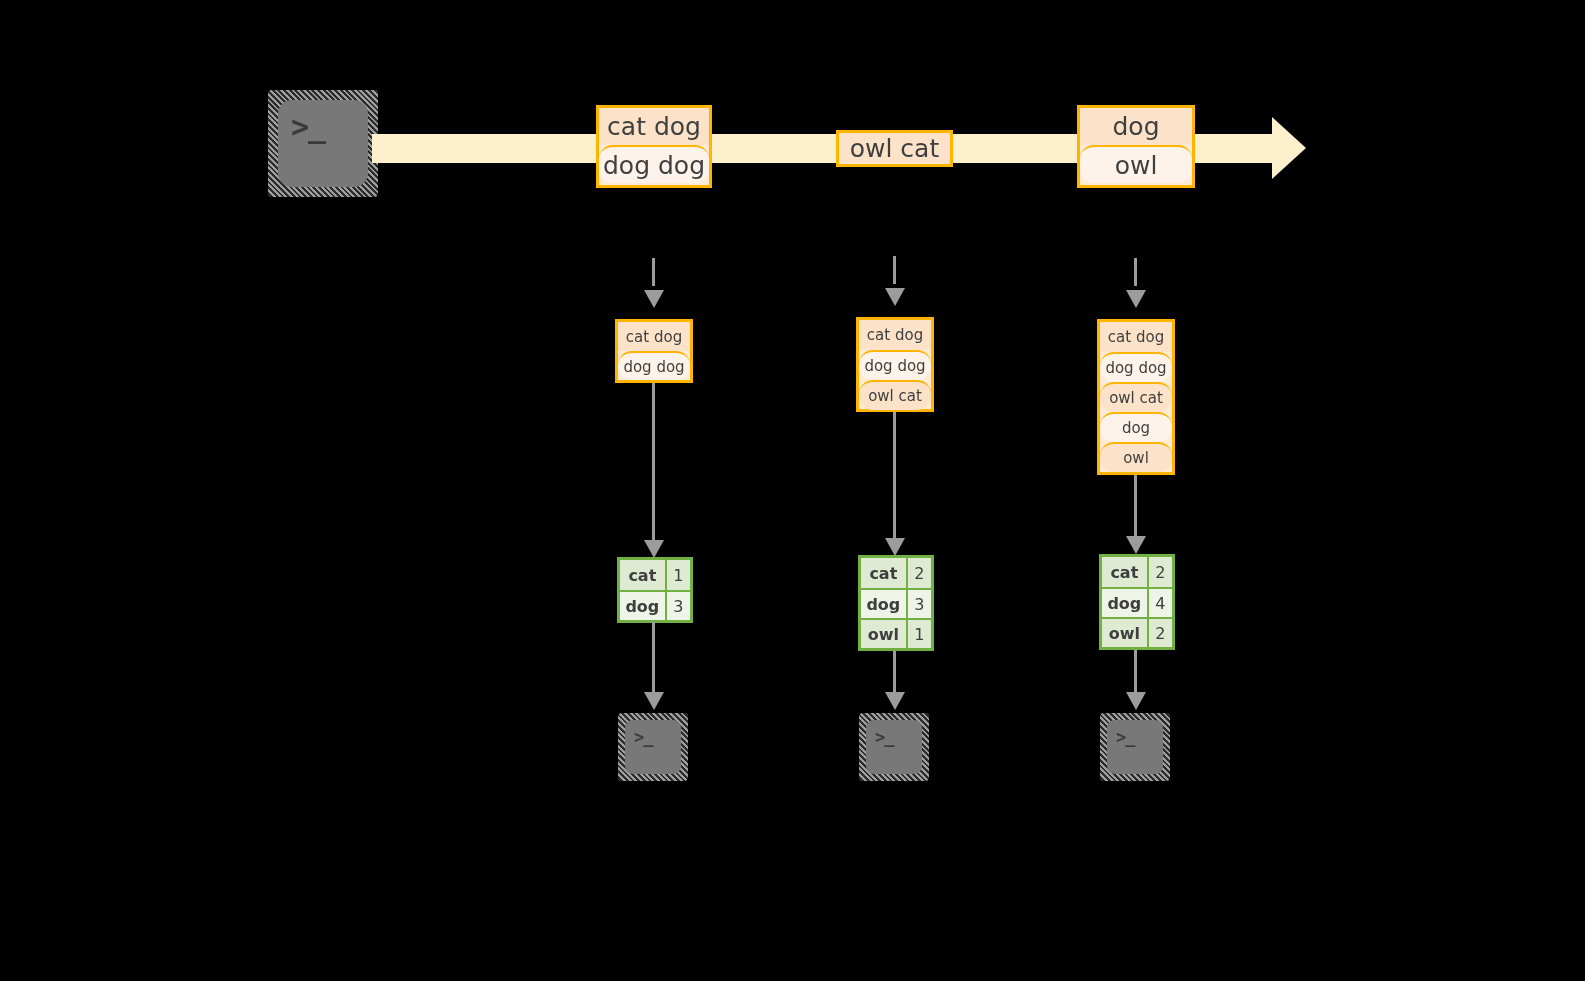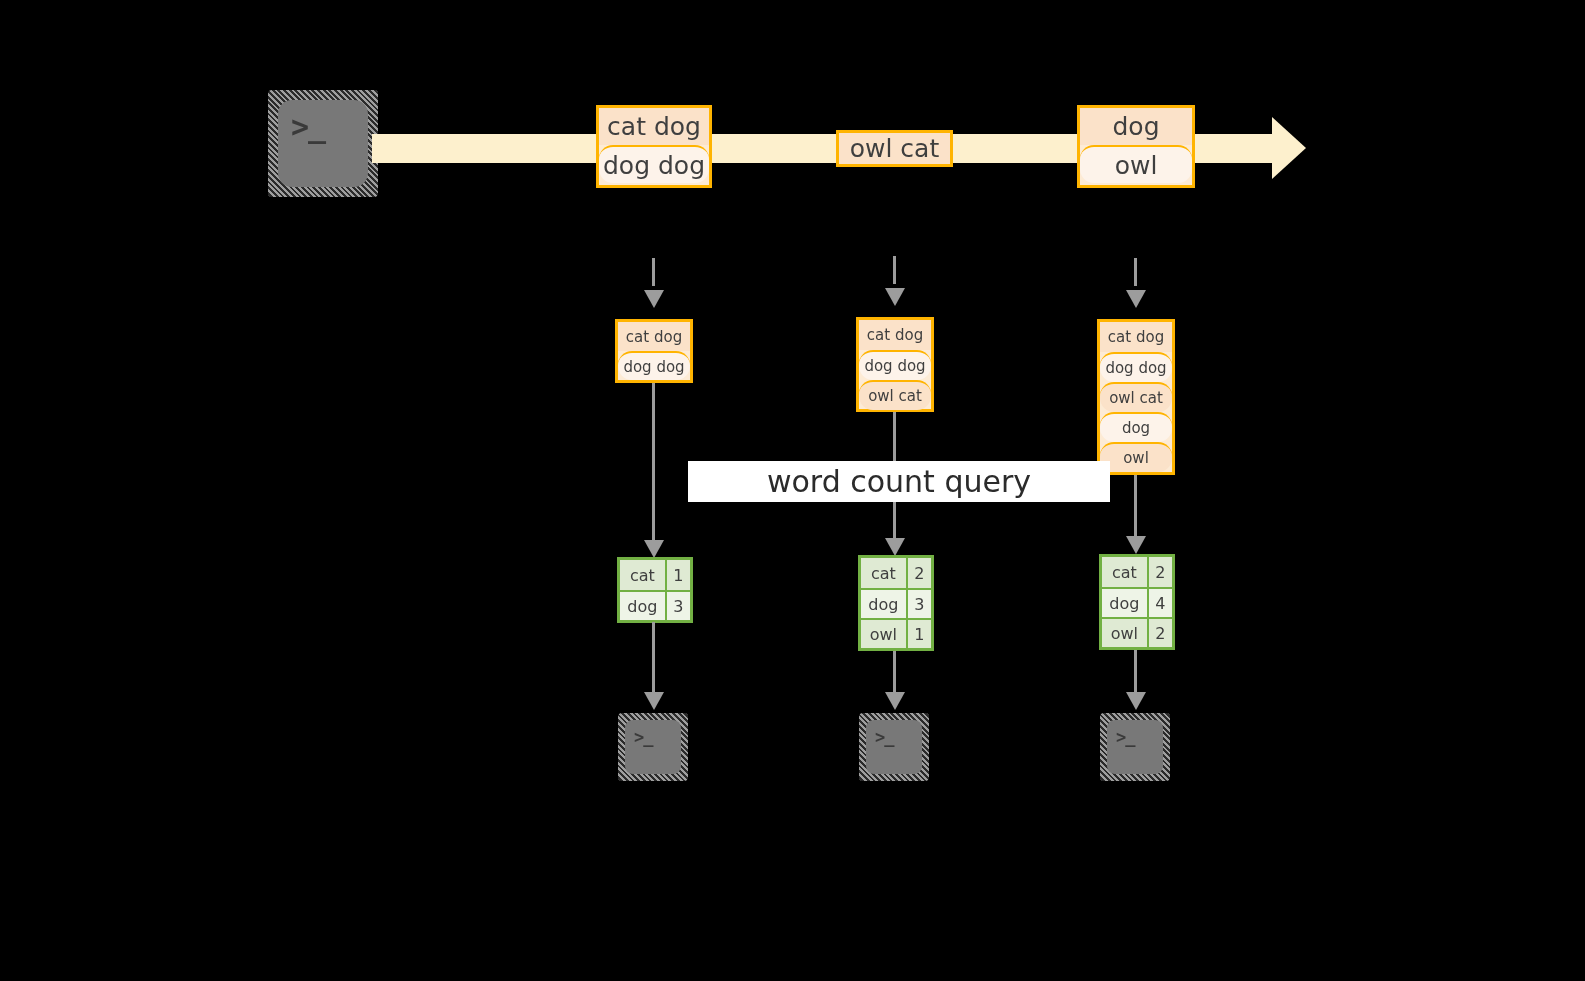--- a/index.html
+++ b/index.html
@@ -103,21 +103,21 @@
   .gbox .gcell {
     box-sizing: border-box;
     display: flex;
     align-items: center;
     justify-content: center;
     font-size: 16px;
     color: #3f3f3f;
     background: #dfead3;
   }
   .gbox .grow.alt .gcell { background: #eef4e7; }
-  .gbox .gcell.word { width: 46px; }
+  .gbox .gcell.word { width: 46px; font-weight: bold; }
   .gbox .gcell.count {
     width: 26px;
     border-left: 2px solid #72b043;
   }
 
   
   .vline {
     position: absolute;
     width: 3px;
     background: #9c9c9c;
@@ -273,17 +273,14 @@
 
   <div class="vline" style="left:1134px; top:650px; width:3px; height:44px;"></div>
   <div class="vhead" style="left:1126px; top:692px;"></div>
 
   <div class="terminal small" style="left:1100px; top:713px; width:70px; height:68px;">
     <div class="body">
       <span class="prompt">&gt;_</span>
     </div>
   </div>
 
-  <div class="query-label" style="left:688px; top:461px; width:422px; height:41px;">
-    <span>word count query</span>
-  </div>
 
 </div>
 
 </body></html>

